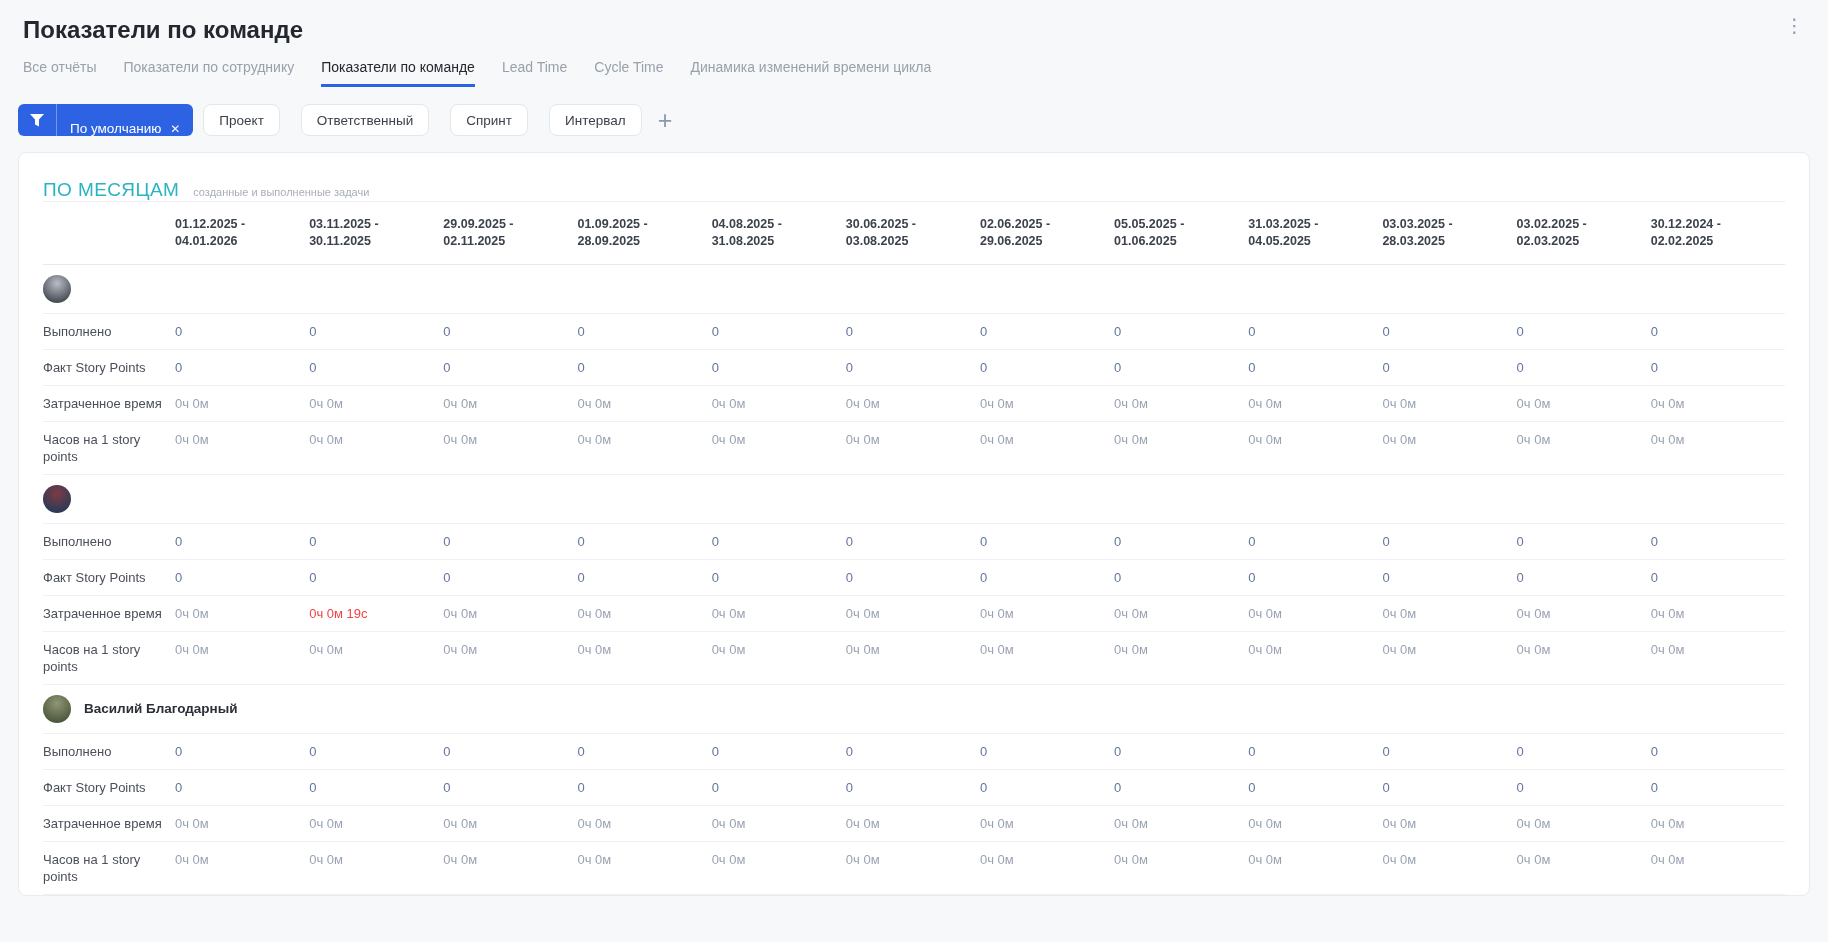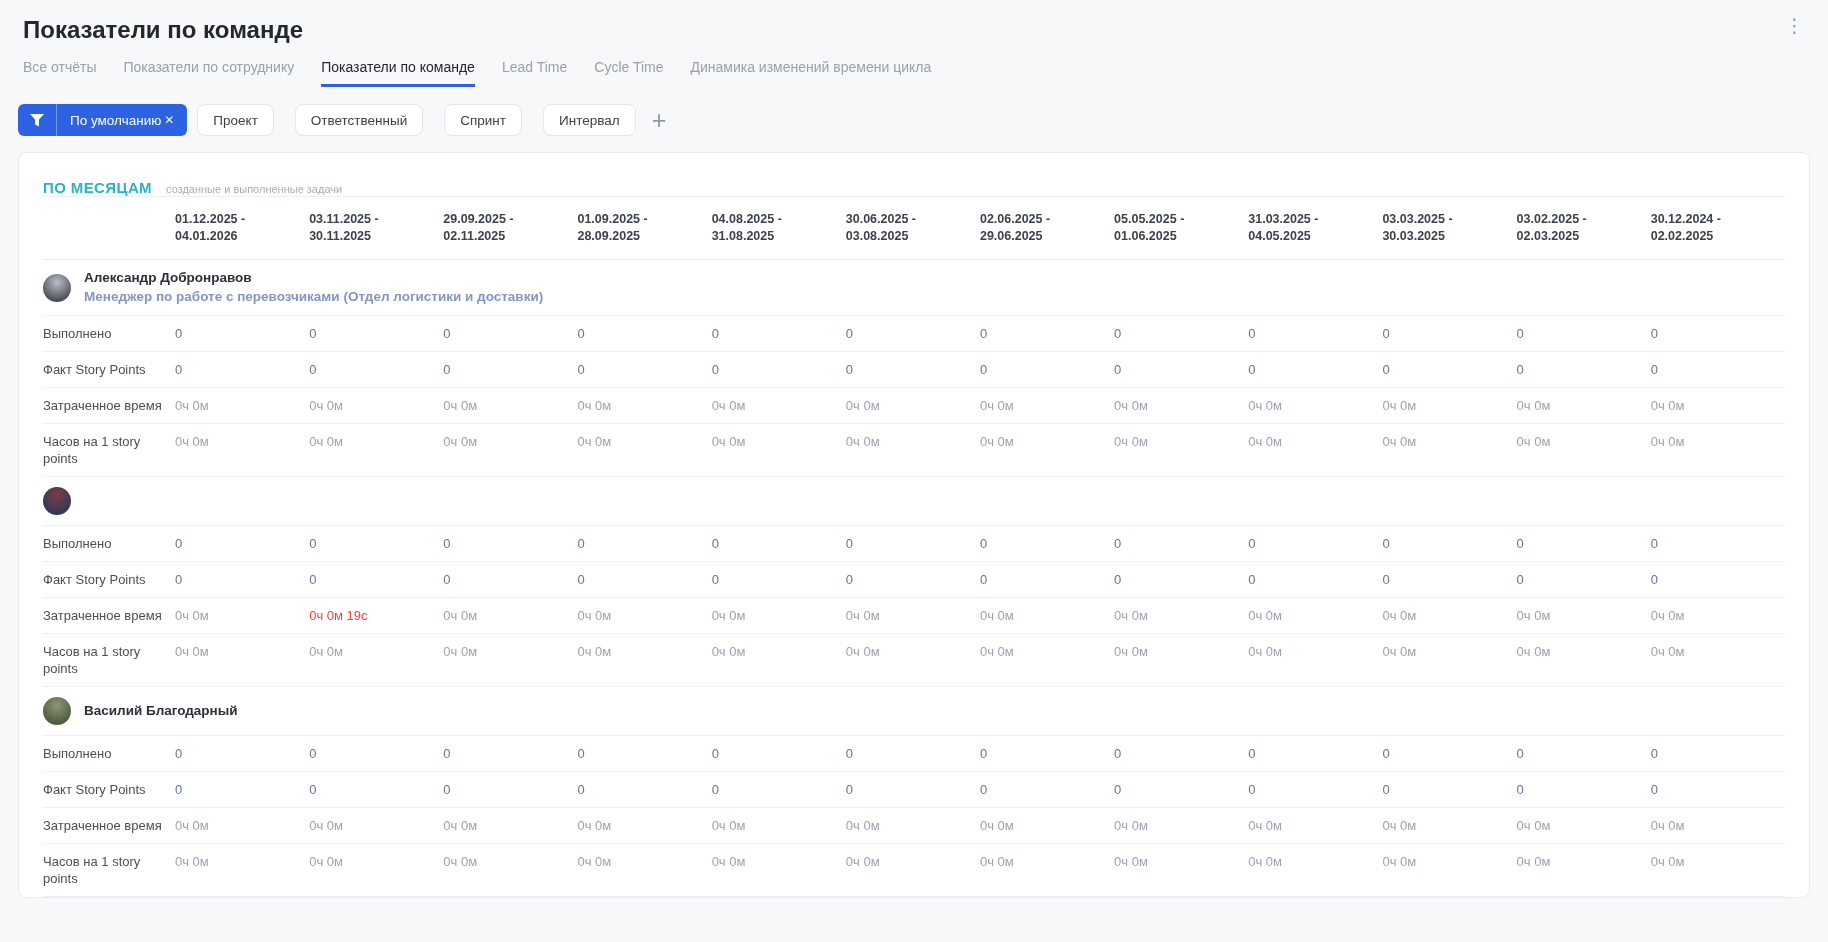--- a/index.html
+++ b/index.html
@@ -18,28 +18,28 @@
   .header{padding:16px 22px 0 23px;position:relative;}
   .page-title{margin:0;font-size:24px;font-weight:700;color:#23272e;line-height:28px;}
   .kebab{position:absolute;top:16px;right:24px;color:#8b99ae;font-size:19px;line-height:19px;cursor:pointer;letter-spacing:0;}
   .tabs{display:flex;gap:27px;margin-top:15px;font-size:14px;color:#99a1ab;}
   .tab{padding-bottom:9px;border-bottom:3px solid transparent;cursor:pointer;white-space:nowrap;}
   .tab.active{color:#23272e;border-bottom-color:var(--accent-blue);font-weight:400;}
   
   .filters{display:flex;align-items:center;gap:10px;margin:17px 0 0 18px;}
   .chip{display:flex;align-items:stretch;height:32px;background:var(--accent-blue);border-radius:6px;color:#fff;font-size:13.5px;overflow:hidden;cursor:pointer;}
   .chip-funnel{padding:0 12px;display:flex;align-items:center;border-right:1px solid rgba(255,255,255,.35);}
-  .chip-body{display:flex;align-items:center;padding:0 13px;gap:3px;}
+  .chip-body{display:flex;align-items:flex-end;padding:0 13px;gap:9px;}
   .chip-x{font-size:12px;opacity:.95;}
   .fbtn{height:32px;padding:0 15px;background:#fff;border:1px solid #e3e6eb;border-radius:8px;font-size:13.5px;color:#3c414a;display:flex;align-items:center;cursor:pointer;white-space:nowrap;}
   .add-filter{margin-left:6px;color:#8b99ae;font-size:25px;font-weight:300;line-height:20px;cursor:pointer;}
   
   .card{margin:16px 18px 0;background:#fff;border:1px solid #e9ebef;border-radius:8px;padding:26px 24px 0;}
   .sec-head{display:flex;align-items:baseline;gap:14px;}
-  .sec-title{color:var(--section-teal);font-weight:700;font-size:15px;letter-spacing:.4px;}
+  .sec-title{color:var(--section-teal);font-weight:400;font-size:19px;letter-spacing:.4px;}
   .sec-sub{color:#a8aeb8;font-size:11px;}
   
   table{width:100%;border-collapse:collapse;table-layout:fixed;border-top:1px solid #edeff3;}
   th,td{text-align:left;}
   thead th{font-size:12.5px;font-weight:600;color:#3c424c;padding:14px 8px 14px 0;line-height:17px;vertical-align:top;border-bottom:1px solid #e8eaee;}
   tbody td{border-bottom:1px solid #eef0f4;padding:9px 8px 9px 0;vertical-align:top;font-size:13px;line-height:17px;}
   .m-label{color:#4a4f59;}
   .v-num{color:#64769c;}
   .v-muted{color:#9aa3b3;}
   .v-strong{color:#ef4444;}
@@ -112,34 +112,30 @@
           <th></th>
           <th>01.12.2025 - 04.01.2026</th>
           <th>03.11.2025 - 30.11.2025</th>
           <th>29.09.2025 - 02.11.2025</th>
           <th>01.09.2025 - 28.09.2025</th>
           <th>04.08.2025 - 31.08.2025</th>
           <th>30.06.2025 - 03.08.2025</th>
           <th>02.06.2025 - 29.06.2025</th>
           <th>05.05.2025 - 01.06.2025</th>
           <th>31.03.2025 - 04.05.2025</th>
-          <th>03.03.2025 - 30.03.2025</th>
+          <th>03.03.2025 - 28.03.2025</th>
           <th>03.02.2025 - 02.03.2025</th>
           <th>30.12.2024 - 02.02.2025</th>
         </tr>
       </thead>
     <tbody id="table-body">
         <tr>
           <td colspan="13" class="emp-cell">
             <div class="emp-wrap">
               <span class="avatar" style="background: radial-gradient(circle at 50% 30%, rgb(185, 190, 198) 0%, rgb(74, 79, 88) 75%);"></span>
-              <div>
-                <div class="emp-name">Александр Добронравов</div>
-                <div class="emp-role">Менеджер по работе с перевозчиками (Отдел логистики и доставки)</div>
-              </div>
             </div>
           </td>
         </tr>
         <tr>
           <td class="m-label">Выполнено</td>
           <td><span class="v-num">0</span></td>
           <td><span class="v-num">0</span></td>
           <td><span class="v-num">0</span></td>
           <td><span class="v-num">0</span></td>
           <td><span class="v-num">0</span></td>

